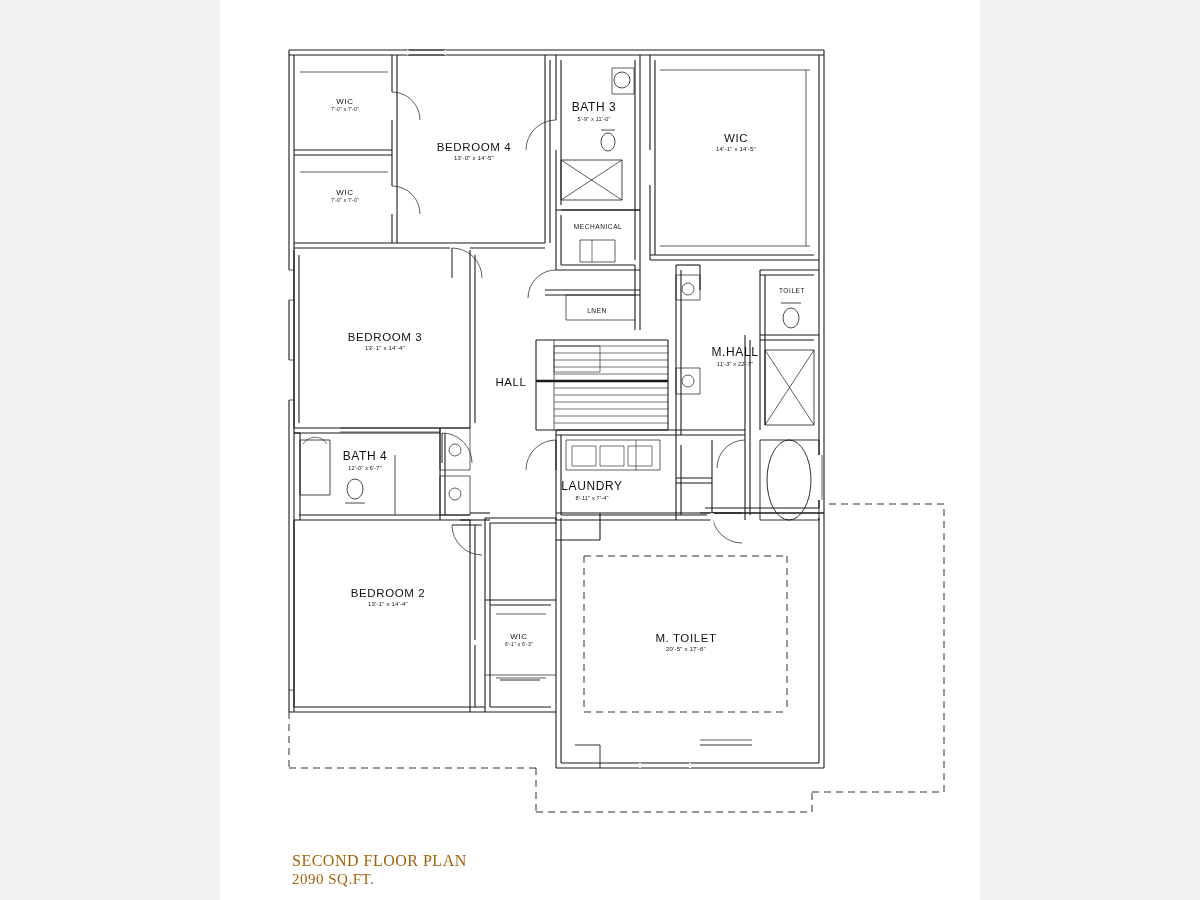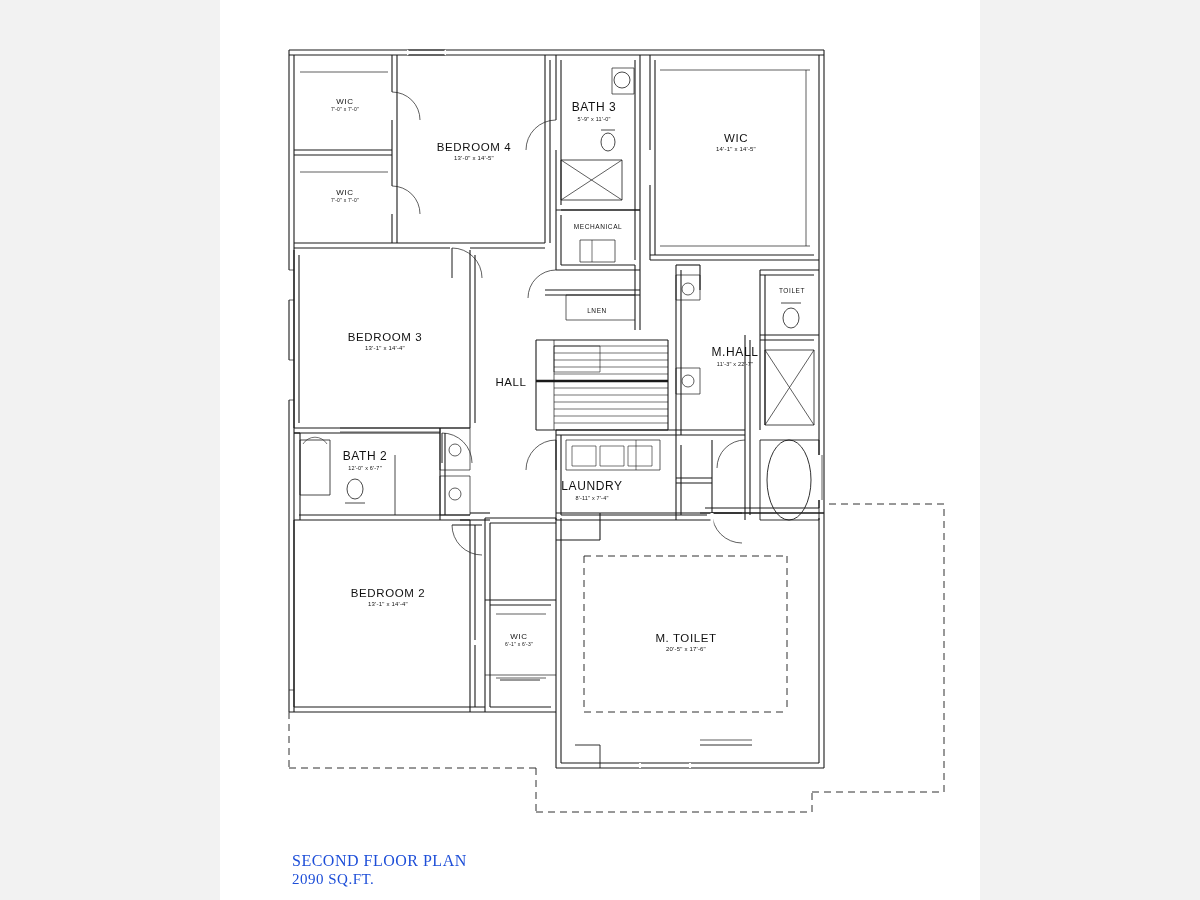--- a/index.html
+++ b/index.html
@@ -54,21 +54,21 @@
   .sz-big .dim { font-size: 6px; }
   .sz-med .nm { font-size: 12px; }
   .sz-med .dim { font-size: 5.5px; }
   .sz-sm .nm { font-size: 8px; }
   .sz-sm .dim { font-size: 5px; }
   .sz-xs .nm { font-size: 6.5px; }
   #title-block {
     position: absolute;
     left: 292px;
     top: 852px;
-    color: #1d4ed8;
+    color: #a16207;
     font-family: "Liberation Serif", serif;
   }
   #title-block .t1 {
     font-size: 16px;
     letter-spacing: 0.5px;
     line-height: 1.15;
   }
   #title-block .t2 {
     font-size: 15px;
     letter-spacing: 0.5px;
@@ -390,21 +390,21 @@
       <span class="dim">13'-1" x 14'-4"</span>
     </div>
     <div class="room-label sz-med" style="left:735px; top:357px;">
       <span class="nm">M.HALL</span>
       <span class="dim">11'-3" x 22'-7"</span>
     </div>
     <div class="room-label sz-big" style="left:511px; top:383px;">
       <span class="nm">HALL</span>
     </div>
     <div class="room-label sz-med" style="left:365px; top:461px;">
-      <span class="nm">BATH 2</span>
+      <span class="nm">BATH 4</span>
       <span class="dim">12'-0" x 6'-7"</span>
     </div>
     <div class="room-label sz-med" style="left:592px; top:491px;">
       <span class="nm">LAUNDRY</span>
       <span class="dim">8'-11" x 7'-4"</span>
     </div>
     <div class="room-label sz-big" style="left:388px; top:598px;">
       <span class="nm">BEDROOM 2</span>
       <span class="dim">13'-1" x 14'-4"</span>
     </div>

